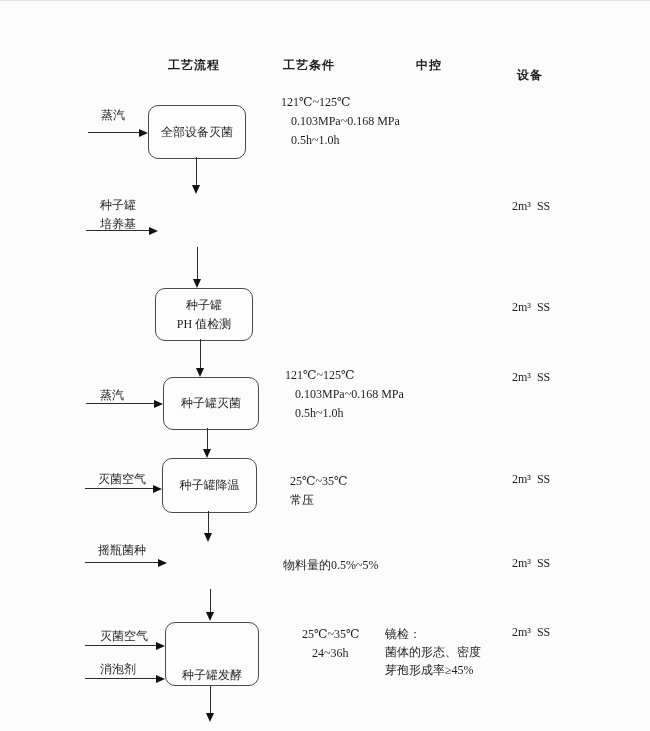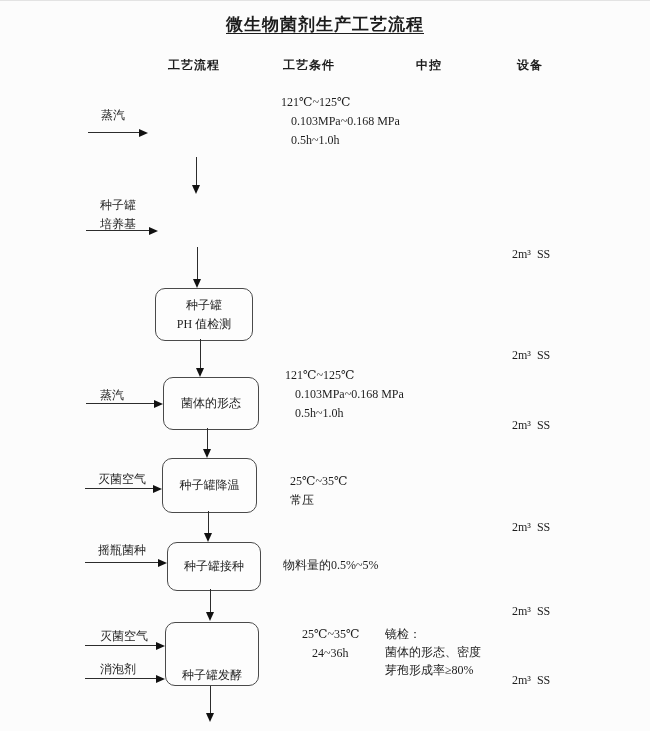--- a/index.html
+++ b/index.html
@@ -26,44 +26,46 @@
   .box{
     position:absolute;
     border:1px solid #4a4a4a;border-radius:10px;
     background:#fdfdfd;
     display:flex;flex-direction:column;align-items:center;justify-content:center;
     font-size:12px;line-height:19px;white-space:nowrap;
   }
   .box.top-text{justify-content:flex-end;padding-top:14px;box-sizing:border-box;}
   .cond{position:absolute;font-size:12px;line-height:19px;white-space:nowrap;}
   .ctrl{position:absolute;font-size:12px;line-height:18px;white-space:nowrap;}
-  .equip{position:absolute;font-size:12px;white-space:pre;margin-top:48px;}
+  .equip{position:absolute;font-size:12px;white-space:pre;}
   .hline{position:absolute;height:1px;background:#2c2c2c;}
   .vline{position:absolute;width:1px;background:#2c2c2c;}
   .ahr{position:absolute;width:0;height:0;
     border-left:9px solid #111;border-top:4px solid transparent;border-bottom:4px solid transparent;}
   .ahd{position:absolute;width:0;height:0;
     border-top:9px solid #111;border-left:4px solid transparent;border-right:4px solid transparent;}
   .indent1{margin-left:10px;}
 </style>
 </head>
 <body>
 
 <div class="page">
 
-  <div class="title">微生物菌剂生产工艺流程</div>
 
   <div class="hdr" style="left:168px;top:56px">工艺流程</div>
   <div class="hdr" style="left:283px;top:56px">工艺条件</div>
   <div class="hdr" style="left:416px;top:56px">中控</div>
-  <div class="hdr" style="left:517px;top:56px">设备</div>
+  <div class="hdr" style="left:517px;top:66px">设备</div>
 
   <div class="lbl" style="left:101px;top:106px">蒸汽</div>
   <div class="hline" style="left:88px;top:131px;width:52px"></div>
   <div class="ahr" style="left:139px;top:128px"></div>
+  <div class="box" style="left:148px;top:104px;width:96px;height:52px">
+    <div>全部设备灭菌</div>
+  </div>
   <div class="cond" style="left:281px;top:92px">
     <div>121℃~125℃</div>
     <div class="indent1">0.103MPa~0.168 MPa</div>
     <div class="indent1">0.5h~1.0h</div>
   </div>
   <div class="vline" style="left:196px;top:156px;height:30px"></div>
   <div class="ahd" style="left:192px;top:184px"></div>
 
   <div class="lbl" style="left:100px;top:196px">种子罐</div>
   <div class="lbl" style="left:100px;top:215px">培养基</div>
@@ -78,21 +80,21 @@
     <div>PH 值检测</div>
   </div>
   <div class="equip" style="left:512px;top:299px">2m³  SS</div>
   <div class="vline" style="left:200px;top:338px;height:30px"></div>
   <div class="ahd" style="left:196px;top:367px"></div>
 
   <div class="lbl" style="left:100px;top:386px">蒸汽</div>
   <div class="hline" style="left:86px;top:402px;width:69px"></div>
   <div class="ahr" style="left:154px;top:399px"></div>
   <div class="box" style="left:163px;top:376px;width:94px;height:51px">
-    <div>菌体的形态</div>
+    <div>种子罐灭菌</div>
   </div>
   <div class="cond" style="left:285px;top:365px">
     <div>121℃~125℃</div>
     <div class="indent1">0.103MPa~0.168 MPa</div>
     <div class="indent1">0.5h~1.0h</div>
   </div>
   <div class="equip" style="left:512px;top:369px">2m³  SS</div>
   <div class="vline" style="left:207px;top:427px;height:22px"></div>
   <div class="ahd" style="left:203px;top:448px"></div>
 
@@ -106,23 +108,20 @@
     <div>25℃~35℃</div>
     <div>常压</div>
   </div>
   <div class="equip" style="left:512px;top:471px">2m³  SS</div>
   <div class="vline" style="left:208px;top:510px;height:23px"></div>
   <div class="ahd" style="left:204px;top:532px"></div>
 
   <div class="lbl" style="left:98px;top:541px">摇瓶菌种</div>
   <div class="hline" style="left:85px;top:561px;width:74px"></div>
   <div class="ahr" style="left:158px;top:558px"></div>
-  <div class="box" style="left:167px;top:541px;width:92px;height:47px">
-    <div>种子罐接种</div>
-  </div>
   <div class="cond" style="left:283px;top:555px">
     <div>物料量的0.5%~5%</div>
   </div>
   <div class="equip" style="left:512px;top:555px">2m³  SS</div>
   <div class="vline" style="left:210px;top:588px;height:24px"></div>
   <div class="ahd" style="left:206px;top:611px"></div>
 
   <div class="lbl" style="left:100px;top:627px">灭菌空气</div>
   <div class="hline" style="left:85px;top:644px;width:72px"></div>
   <div class="ahr" style="left:156px;top:641px"></div>
@@ -132,20 +131,20 @@
   <div class="box top-text" style="left:165px;top:621px;width:94px;height:64px">
     <div>种子罐发酵</div>
   </div>
   <div class="cond" style="left:302px;top:624px">
     <div>25℃~35℃</div>
     <div class="indent1">24~36h</div>
   </div>
   <div class="ctrl" style="left:385px;top:624px">
     <div>镜检：</div>
     <div>菌体的形态、密度</div>
-    <div>芽孢形成率≥80%</div>
+    <div>芽孢形成率≥45%</div>
   </div>
   <div class="equip" style="left:512px;top:624px">2m³  SS</div>
 
   <div class="vline" style="left:210px;top:685px;height:28px"></div>
   <div class="ahd" style="left:206px;top:712px"></div>
 
 </div>
 
 </body></html>

